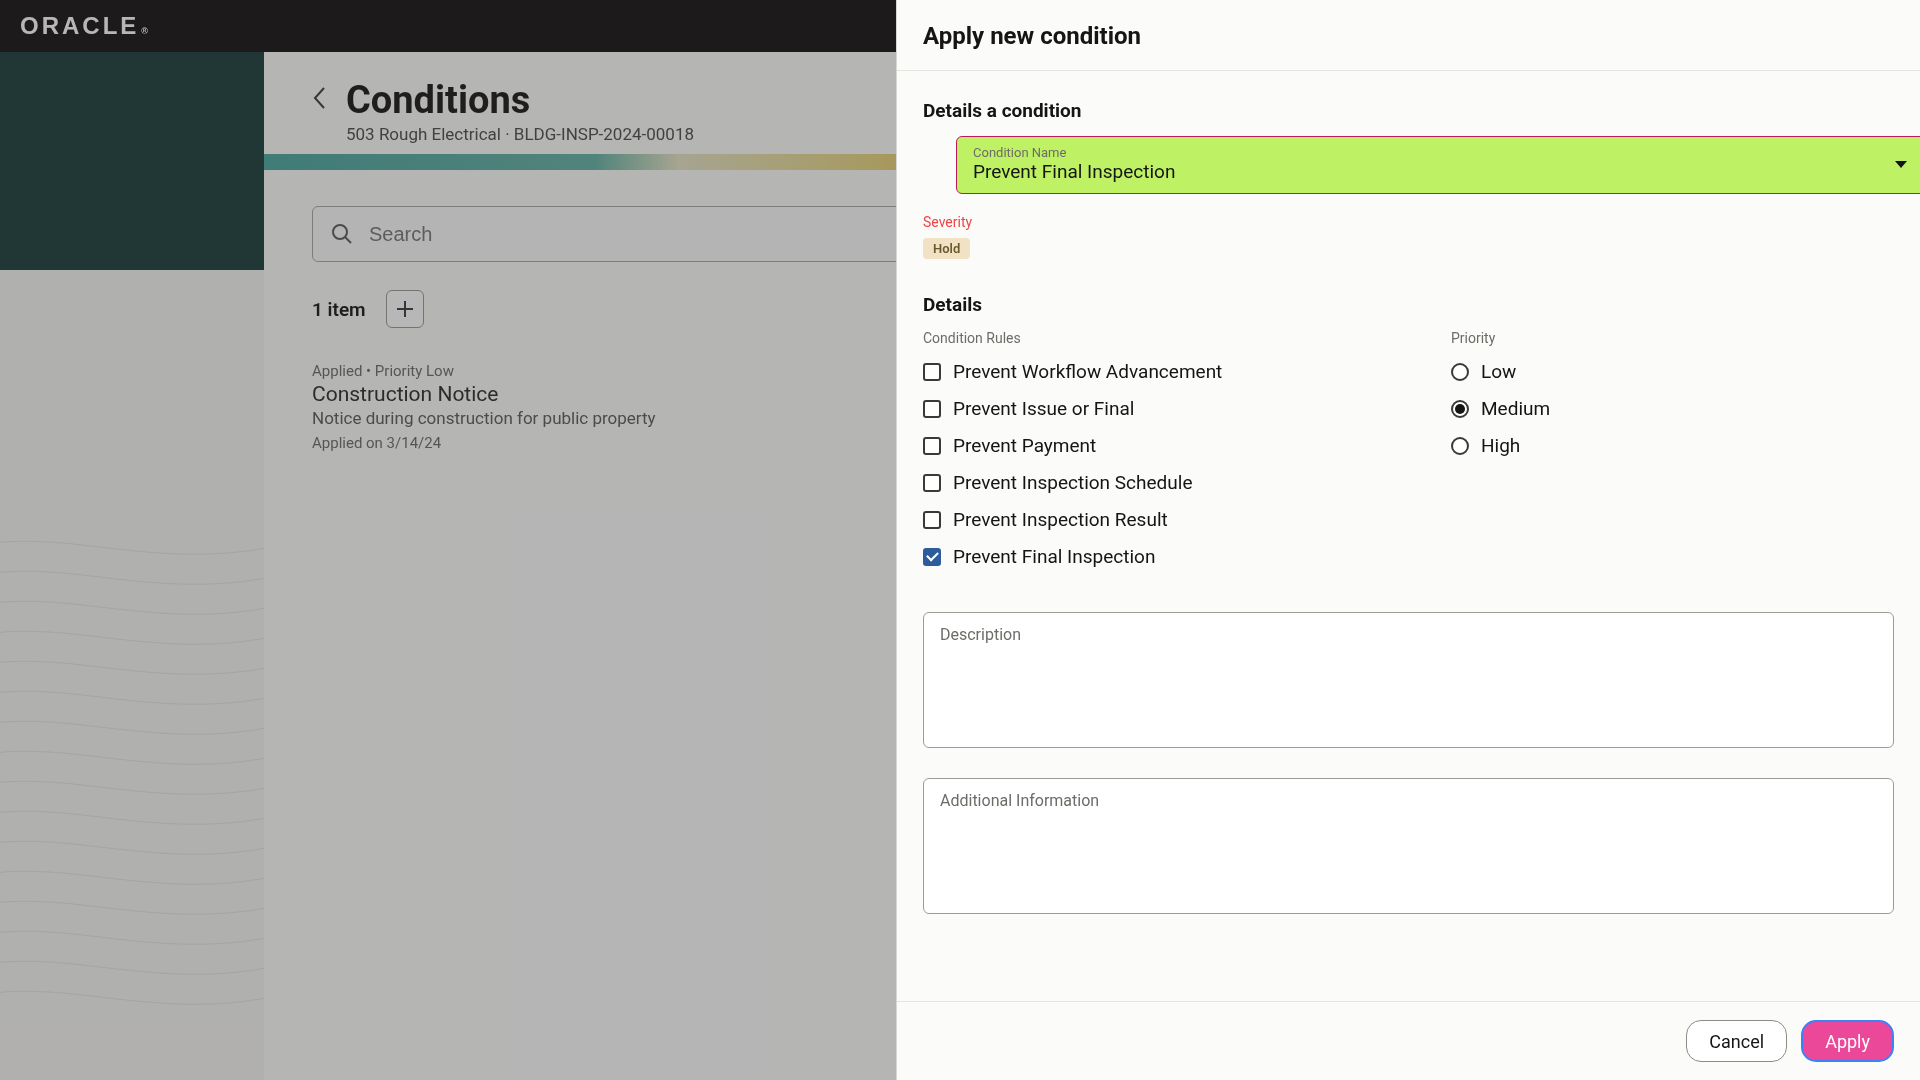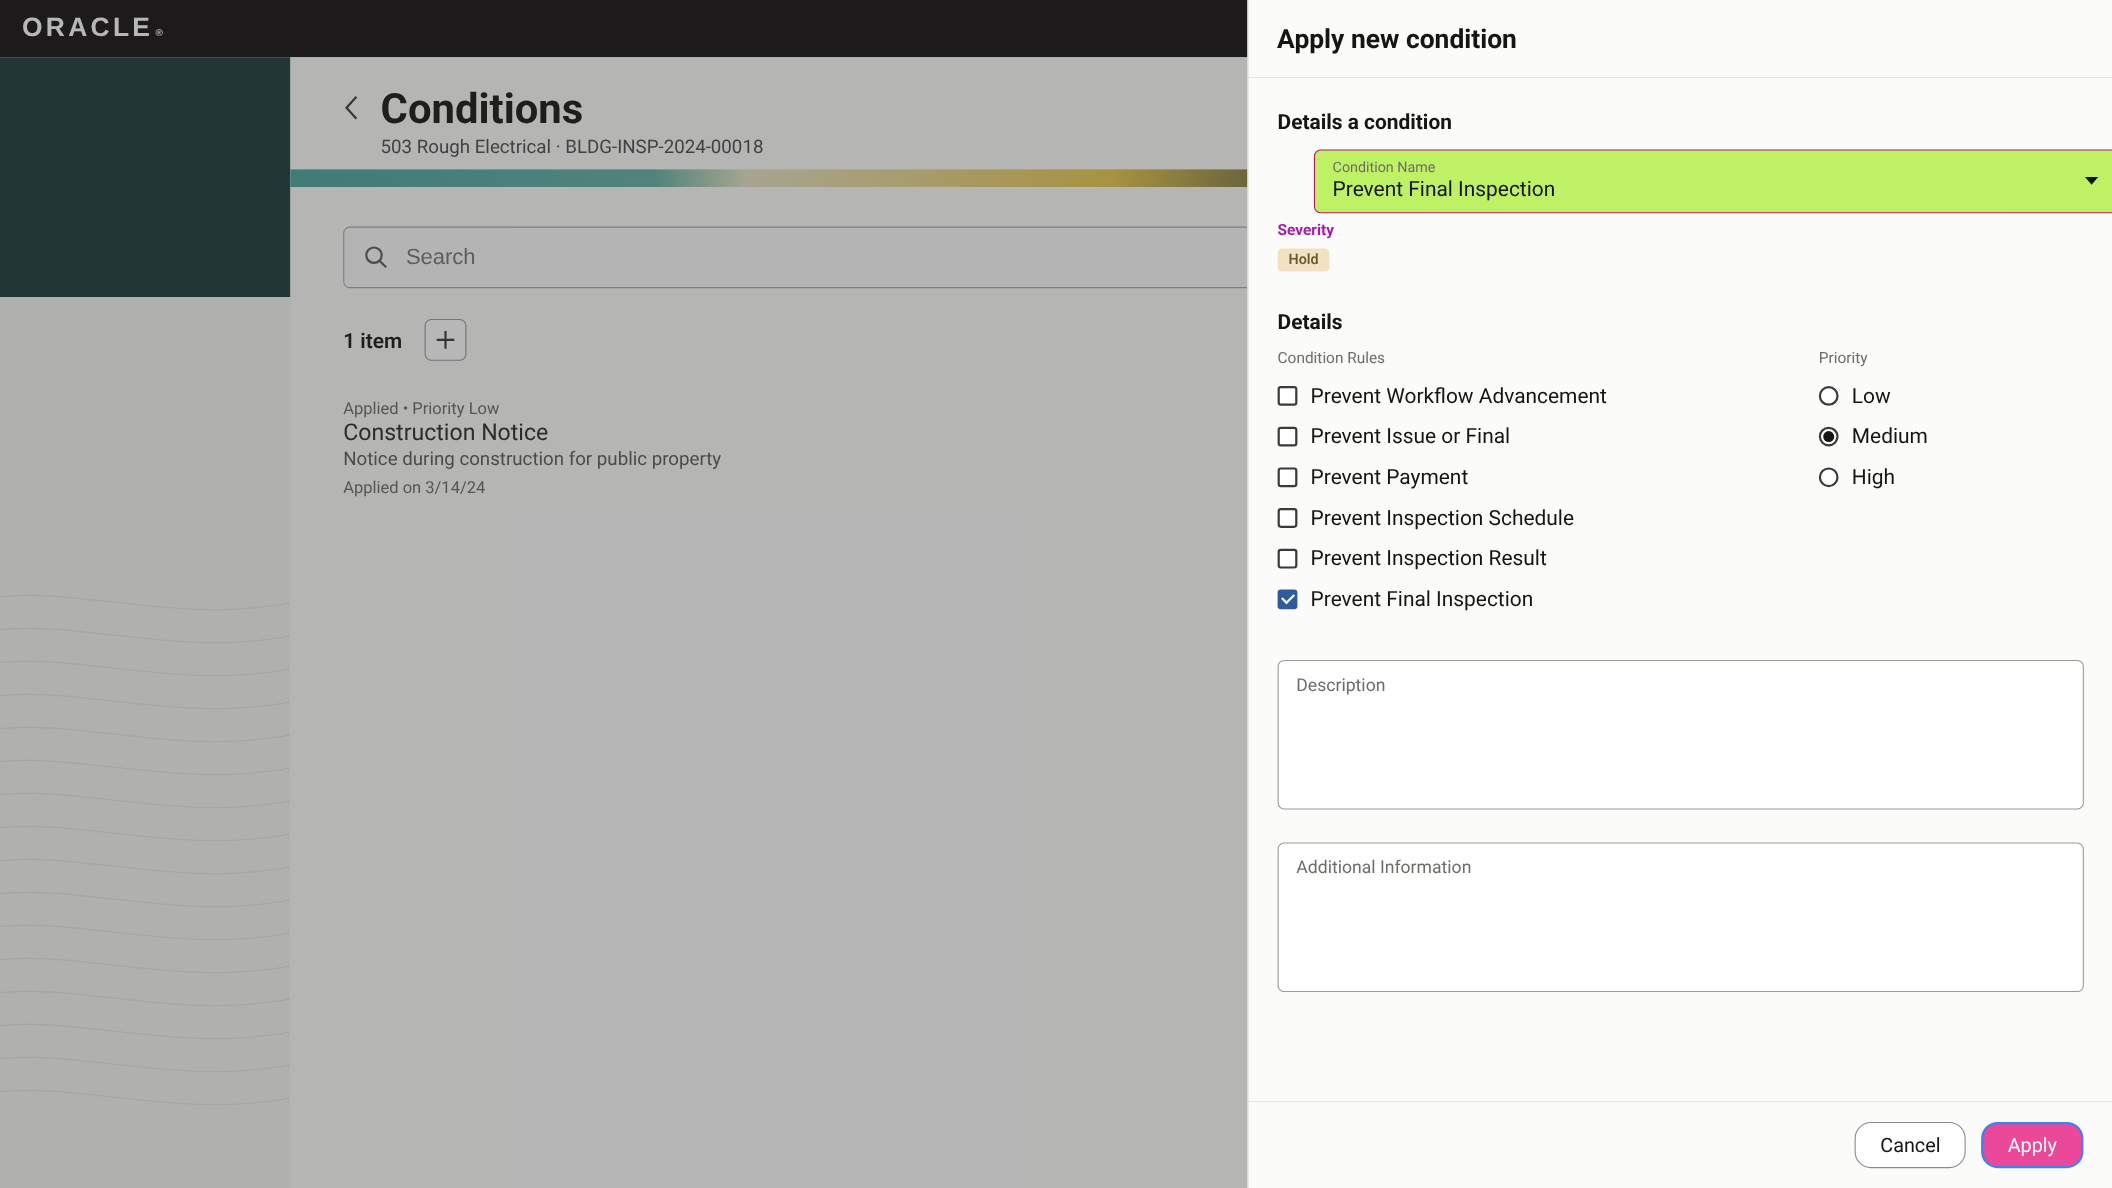--- a/index.html
+++ b/index.html
@@ -165,21 +165,21 @@
     top: 0; left: 0; right: 0;
     height: 1080px;
     background: rgba(50,50,50,0.35);
     pointer-events: none;
   }
 
   
   .drawer {
     position: absolute;
     top: 0; right: 0;
-    width: 786px;
+    width: 1024px;
     height: 1080px;
     background: #fbfbfa;
     border-left: 1px solid #d9d7d2;
     display: flex;
     flex-direction: column;
   }
   .drawer-header {
     padding: 22px 26px 20px 26px;
     border-bottom: 1px solid #e5e4e0;
   }
@@ -249,39 +249,38 @@
   }
   .dropdown .dd-caret {
     position: absolute;
     right: 18px;
     top: 50%;
     transform: translateY(-50%);
   }
 
   .small-label {
     font-size: 14px;
-    color: #a21caf;
-    margin-top: 8px;
-    font-weight: bold;
+    color: #ef4444;
+    margin-top: 20px;
   }
 
   .severity-badge {
     display: inline-block;
     margin-top: 8px;
     background: #f2e2c4;
     color: #6a5a2c;
     font-size: 13px;
     font-weight: 600;
     padding: 3px 10px;
     border-radius: 4px;
   }
 
   .details-grid {
     display: flex;
-    gap: 52px;
+    gap: 88px;
     margin-top: 10px;
   }
   .col-rules { width: 440px; }
   .col-priority { flex: 1; }
   .col-head {
     font-size: 14px;
     color: #6e6c67;
     margin-bottom: 10px;
   }
 

